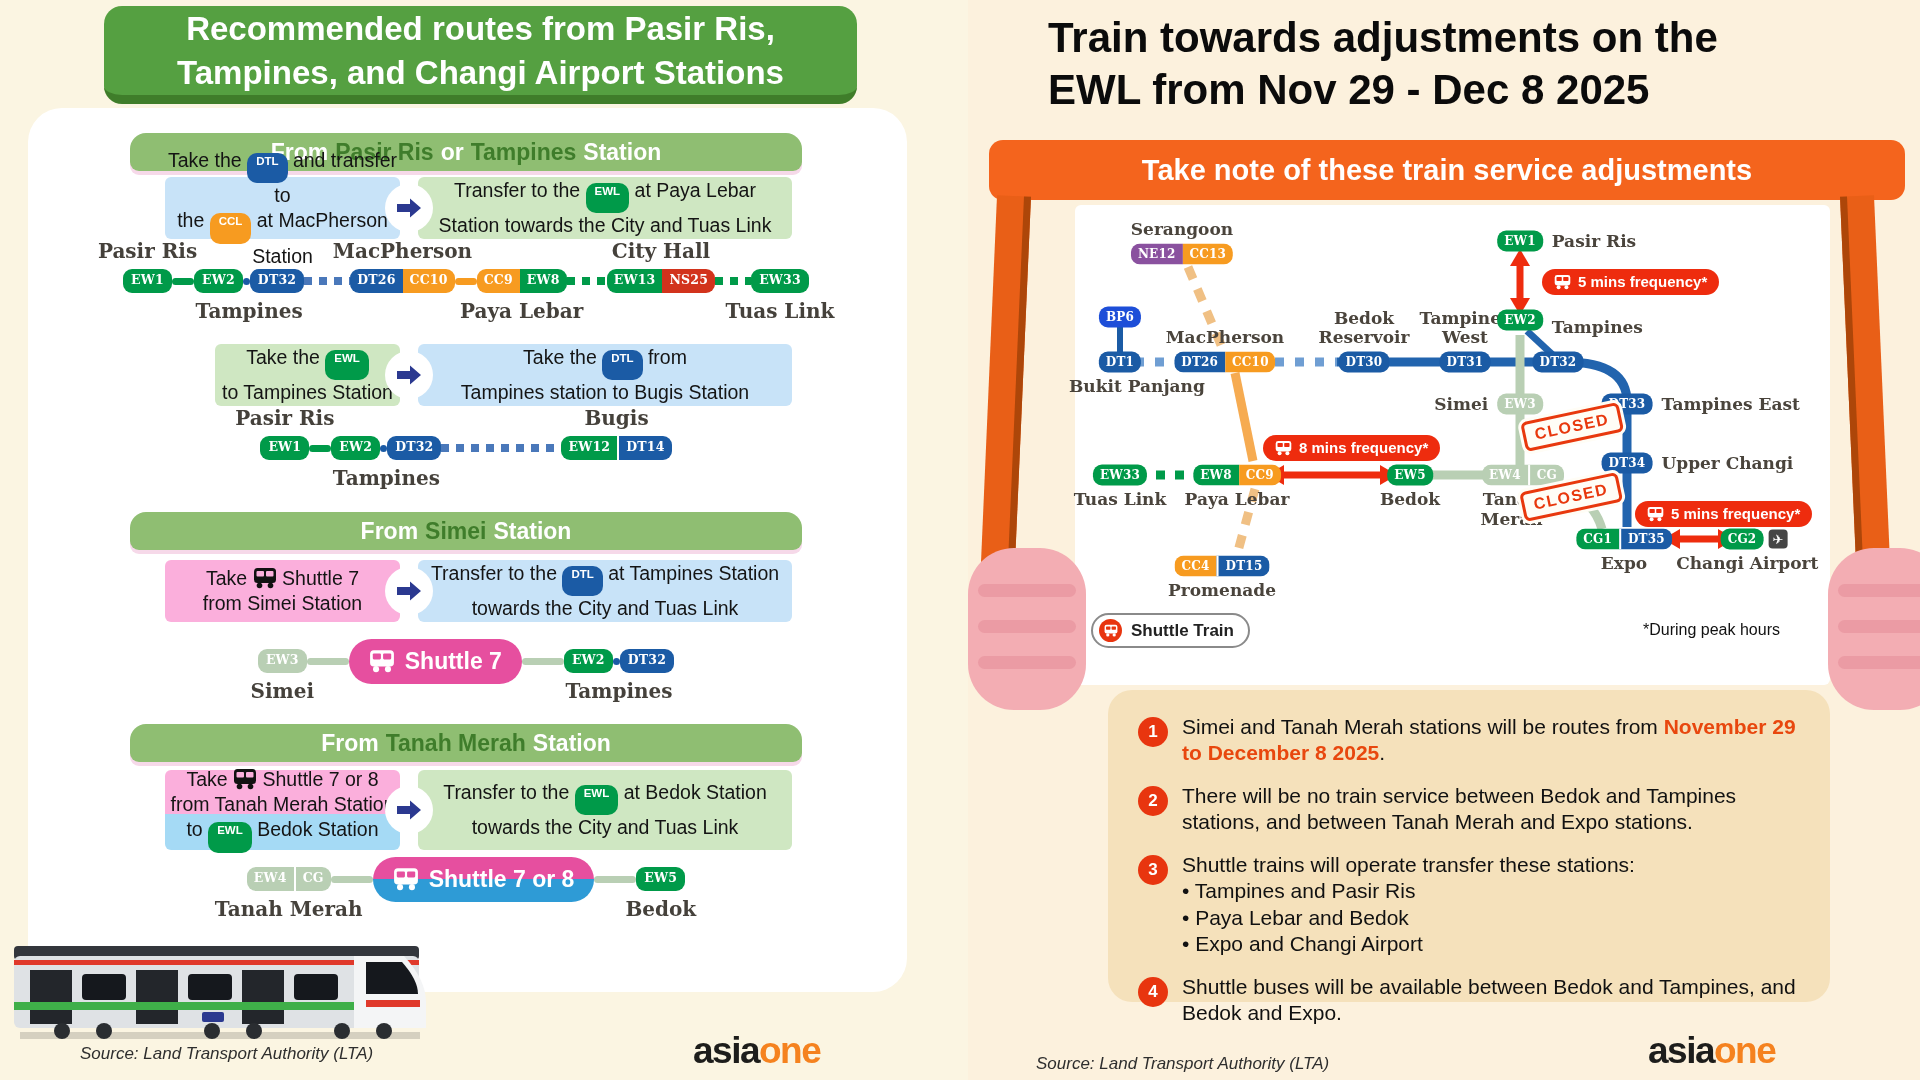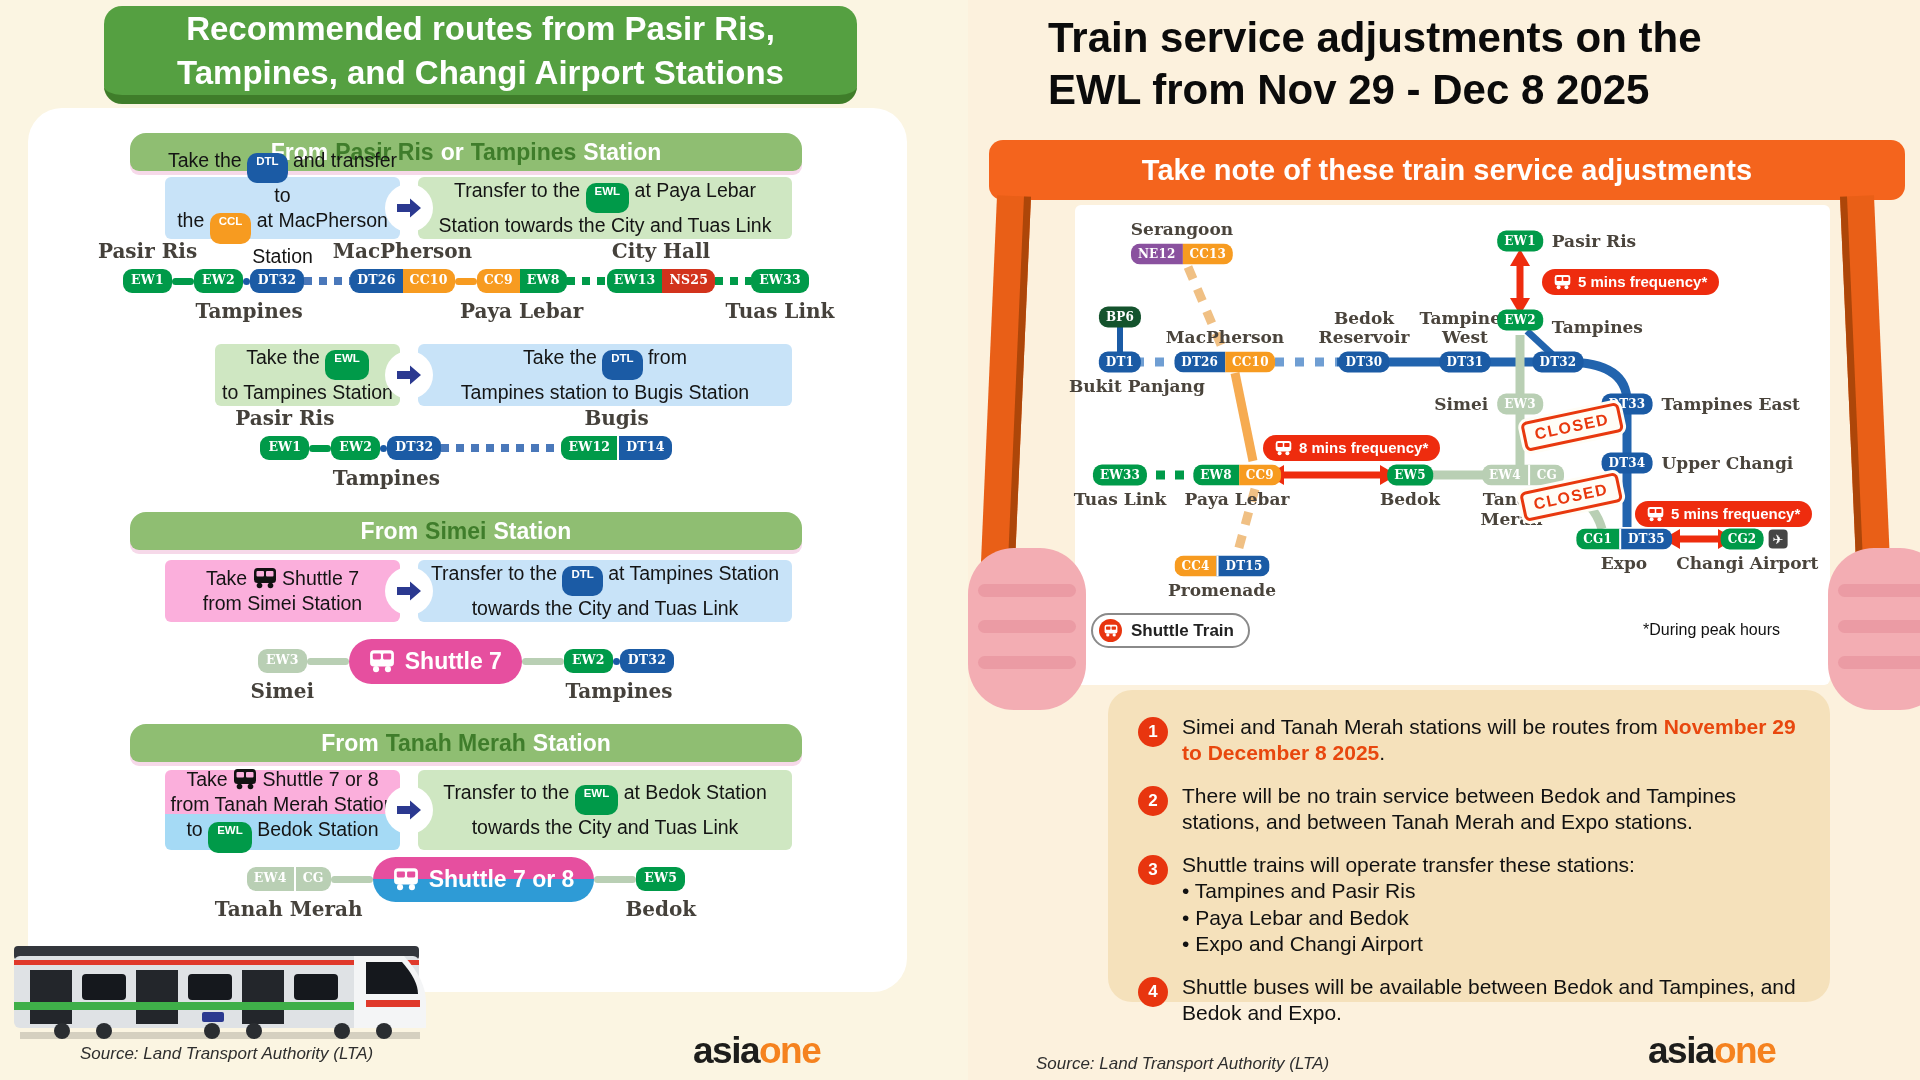--- a/index.html
+++ b/index.html
@@ -5,21 +5,21 @@
   html,body{margin:0;padding:0;}
   body{width:1920px;height:1080px;position:relative;overflow:hidden;background:#fbf5e2;font-family:"Liberation Sans",sans-serif;}
   .abs{position:absolute;}
 
   
   .badge{display:inline-block;color:#fff;font:700 12.5px/1 "DejaVu Serif",serif;padding:5px 8px 6px;border-radius:9px;white-space:nowrap;letter-spacing:.2px;}
   .pair{display:inline-flex;border-radius:9px;overflow:hidden;}
   .pair .badge{border-radius:0;padding:5px 7px 6px;}
   .pair.div .badge + .badge{border-left:2px solid #fff;}
   .c-ew{background:#009a49}.c-dt{background:#1b5ba5}.c-cc{background:#f79b20}
-  .c-ns{background:#d2331c}.c-ne{background:#8a519f}.c-bp{background:#14532d}
+  .c-ns{background:#d2331c}.c-ne{background:#8a519f}.c-bp{background:#1d4ed8}
   .c-fade{background:#b9cfb4}
   .badge.m{font-size:12px;padding:4px 7px 5px;}
 
   
   .lk{height:7px;border-radius:4px;flex:none;}
   .lk-ew{background:#009a49}.lk-dt{background:#1b5ba5}.lk-cc{background:#f79b20}.lk-fade{background:#b9cfb4}
   .dash-dt{height:8px;flex:none;background:repeating-linear-gradient(90deg,#4a78ba 0 8px,transparent 8px 15px);}
   .dash-ew{height:8px;flex:none;background:repeating-linear-gradient(90deg,#009a49 0 8px,transparent 8px 15px);}
 
   
@@ -307,21 +307,21 @@
       <circle cx="372" cy="99" r="8" fill="#2a2d31"></circle>
   </svg>
 
   <div class="abs source" style="left:80px;top:1044px;">Source: Land Transport Authority (LTA)</div>
   <div class="abs brand" style="left:693px;top:1030px;"><span class="b1">asia</span><span class="b2">one</span></div>
 </div>
 
 <div class="abs" style="left:968px;top:0;width:952px;height:1080px;background:#fcf1dd;"></div>
 
 <div class="abs" style="left:1048px;top:12px;width:860px;color:#0b0b0b;font:700 42px/1.24 'Liberation Sans',sans-serif;">
-  <div>Train service adjustments on the</div>
+  <div>Train towards adjustments on the</div>
   <div>EWL from Nov 29 - Dec 8 2025</div>
 </div>
 
 <div class="abs" style="left:989px;top:140px;width:916px;height:60px;background:#f4641d;border-radius:14px;display:flex;align-items:center;justify-content:center;color:#fff;font:700 29px 'Liberation Sans',sans-serif;">
   <span>Take note of these train service adjustments</span>
 </div>
 
 <div class="pole" style="left:997px;top:196px;width:27px;height:452px;border-right:7px solid #ad4609;transform:rotate(2.5deg);"></div>
 <div class="pole" style="left:1840px;top:196px;width:27px;height:452px;border-left:7px solid #ad4609;transform:rotate(-2.5deg);"></div>
 <div class="hand" style="left:968px;top:548px;width:118px;height:162px;">

